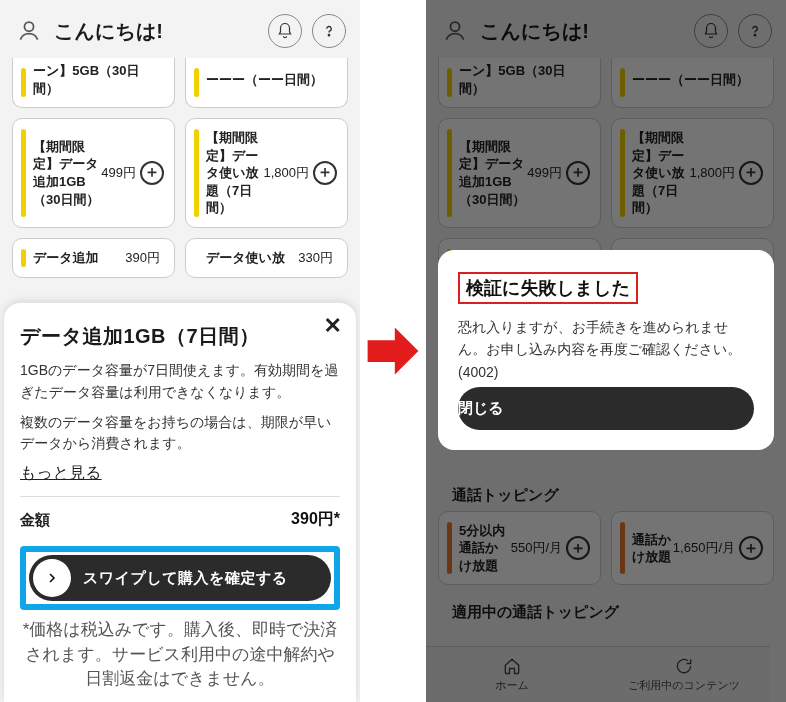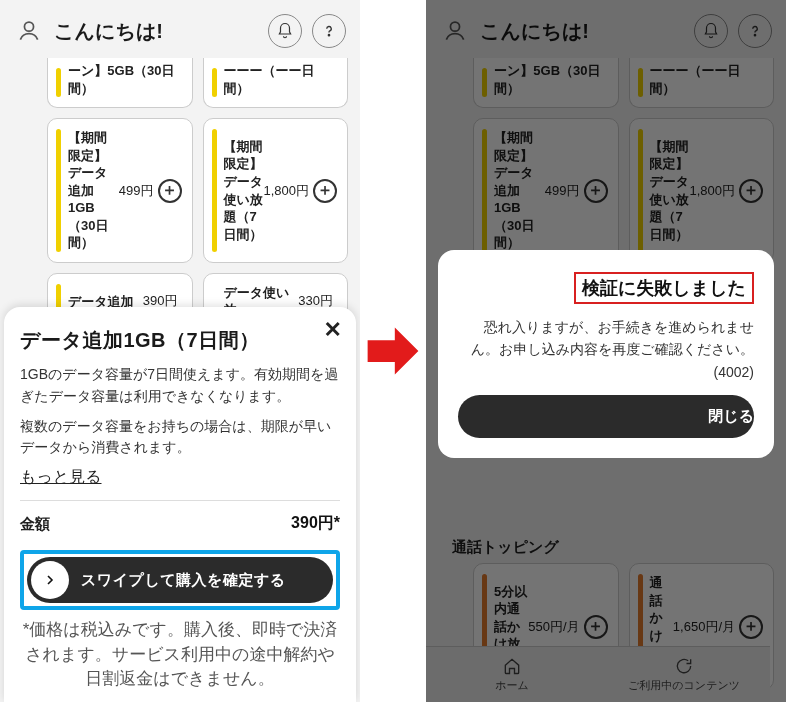--- a/index.html
+++ b/index.html
@@ -30,21 +30,21 @@
 .icon-circle {
   width: 34px; height: 34px; border: 1px solid #888; border-radius: 50%;
   display: flex; align-items: center; justify-content: center;
   color: #333; background: #f3f3f3;
 }
 .icon-circle svg { width: 18px; height: 18px; }
 .person-icon { width: 30px; height: 30px; display:flex; align-items:center; justify-content:center; color:#555; }
 .person-icon svg { width: 26px; height: 26px; }
 
 .cards-area { padding: 0 12px; }
-.cards-row { display: flex; gap: 10px; margin-bottom: 10px; margin-left: 35px; }
+.cards-row { display: flex; gap: 10px; margin-bottom: 10px; }
 .card {
   flex: 1; background: #fff; border: 1px solid #ccc; border-radius: 10px;
   padding: 10px 10px 10px 14px; position: relative; min-height: 70px;
   display: flex; align-items: center;
 }
 .card .bar { position: absolute; left: 8px; top: 10px; bottom: 10px; width: 5px; border-radius: 3px; }
 .bar.yellow { background: #f0d000; }
 .bar.orange { background: #e57b2e; }
 .card .ct { font-size: 13px; line-height: 1.35; color: #222; font-weight: 600; margin-left: 6px; flex: 1; }
 .card .price { font-size: 13px; color: #222; margin-right: 4px; white-space: nowrap; }
@@ -62,43 +62,43 @@
   box-shadow: 0 -2px 8px rgba(0,0,0,0.12);
 }
 .sheet .close { position: absolute; top: 10px; right: 14px; font-size: 22px; font-weight: 600; color: #222; cursor: pointer; }
 .sheet h2 { font-size: 20px; font-weight: 700; color: #1a1a1a; margin: 6px 0 10px 0; letter-spacing: 0.5px; }
 .sheet p.desc { font-size: 14px; line-height: 1.55; color: #333; margin-bottom: 8px; }
 .sheet .more { font-size: 16px; color: #222; text-decoration: underline; display: inline-block; margin-bottom: 4px; }
 .sheet hr { border: none; border-top: 1px solid #ddd; margin: 8px 0 12px; }
 .amount-row { display: flex; justify-content: space-between; align-items: flex-end; margin-bottom: 16px; }
 .amount-label { font-size: 15px; font-weight: 600; color: #222; }
 .amount-val { font-size: 16px; font-weight: 700; color: #111; }
-.swipe-wrap { border: 4px solid #0ea5e9; padding: 3px; border-radius: 4px; }
+.swipe-wrap { border: 6px solid #0ea5e9; padding: 3px; border-radius: 4px; }
 .swipe {
   background: #2b2b2b; color: #fff; border-radius: 26px; height: 46px;
   display: flex; align-items: center; padding-left: 4px; gap: 12px;
 }
 .swipe .knob { width: 38px; height: 38px; background: #fff; border-radius: 50%; display:flex; align-items:center; justify-content:center; color:#111; }
 .swipe .knob svg { width: 16px; height: 16px; }
 .swipe .lbl { font-size: 15px; font-weight: 600; letter-spacing: 0.5px; }
 .fineprint { font-size: 17px; color: #555; text-align: center; line-height: 1.45; margin-top: 8px; }
 
 
 .arrow-col { width: 66px; display: flex; align-items: center; justify-content: center; height: 702px; }
 .arrow-col svg { width: 58px; height: 58px; }
 
 
 .dialog-backdrop { position: absolute; inset: 0; background: rgba(0,0,0,0.35); }
 .dialog {
   position: absolute; left: 12px; right: 12px; top: 250px;
   background: #fff; border-radius: 16px; padding: 22px 20px 20px;
-  text-align: right;
+  text-align: left;
 }
 .dialog h3 { display: inline-block; font-size: 18px; font-weight: 800; color: #111; border: 2px solid #d82020; padding: 2px 6px; margin-bottom: 12px; }
-.dialog p { font-size: 14px; color: #333; line-height: 1.6; margin-bottom: 12px; }
+.dialog p { font-size: 14px; color: #333; line-height: 1.6; margin-bottom: 4px; }
 .dialog .btn { background: #2b2b2b; color: #fff; border-radius: 26px; padding: 12px 0; font-size: 15px; font-weight: 600; }
 
 
 .tabbar {
   position: absolute; bottom: 0; left: 0; right: 16px; height: 56px;
   background: #eee; display: flex; border-top: 1px solid #ccc;
 }
 .tab { flex: 1; display: flex; flex-direction: column; align-items: center; justify-content: center; gap: 2px; font-size: 11px; color: #444; }
 .tab svg { width: 20px; height: 20px; }
 </style>

